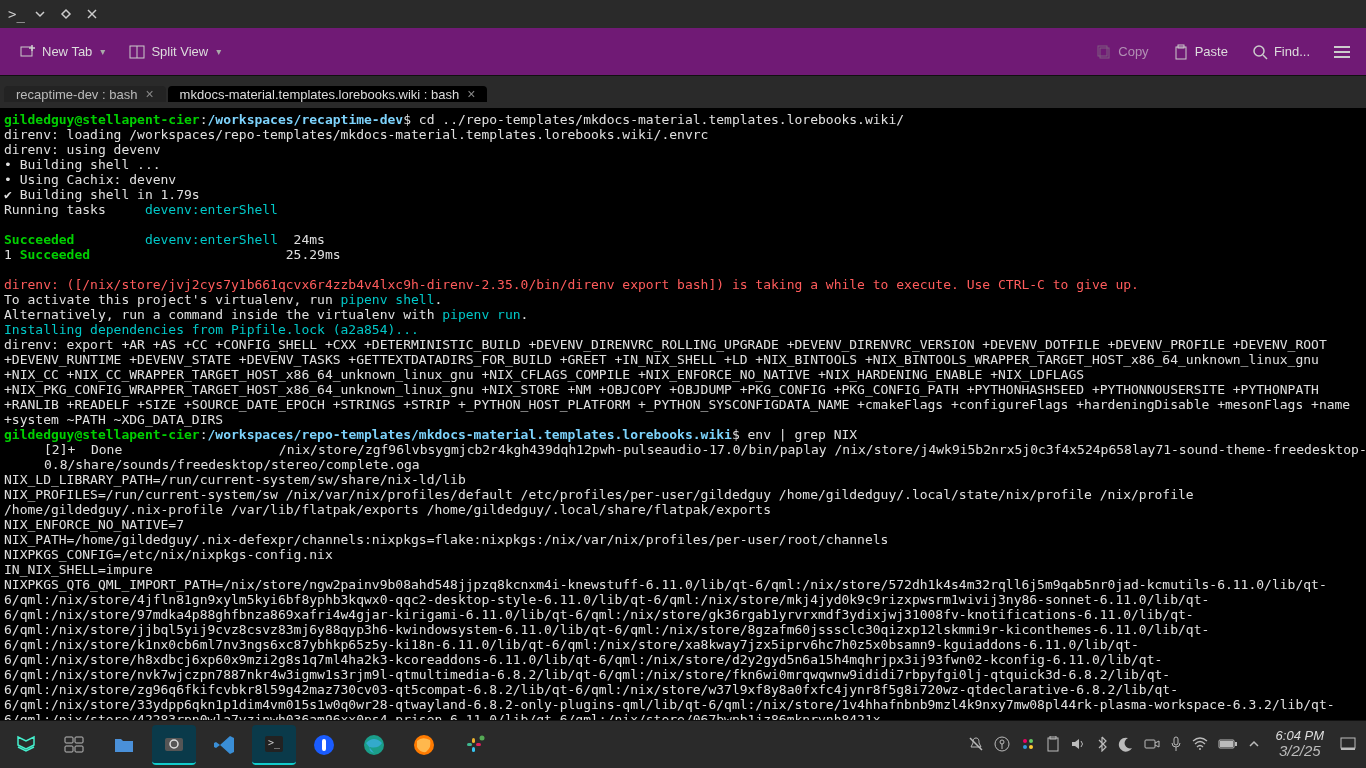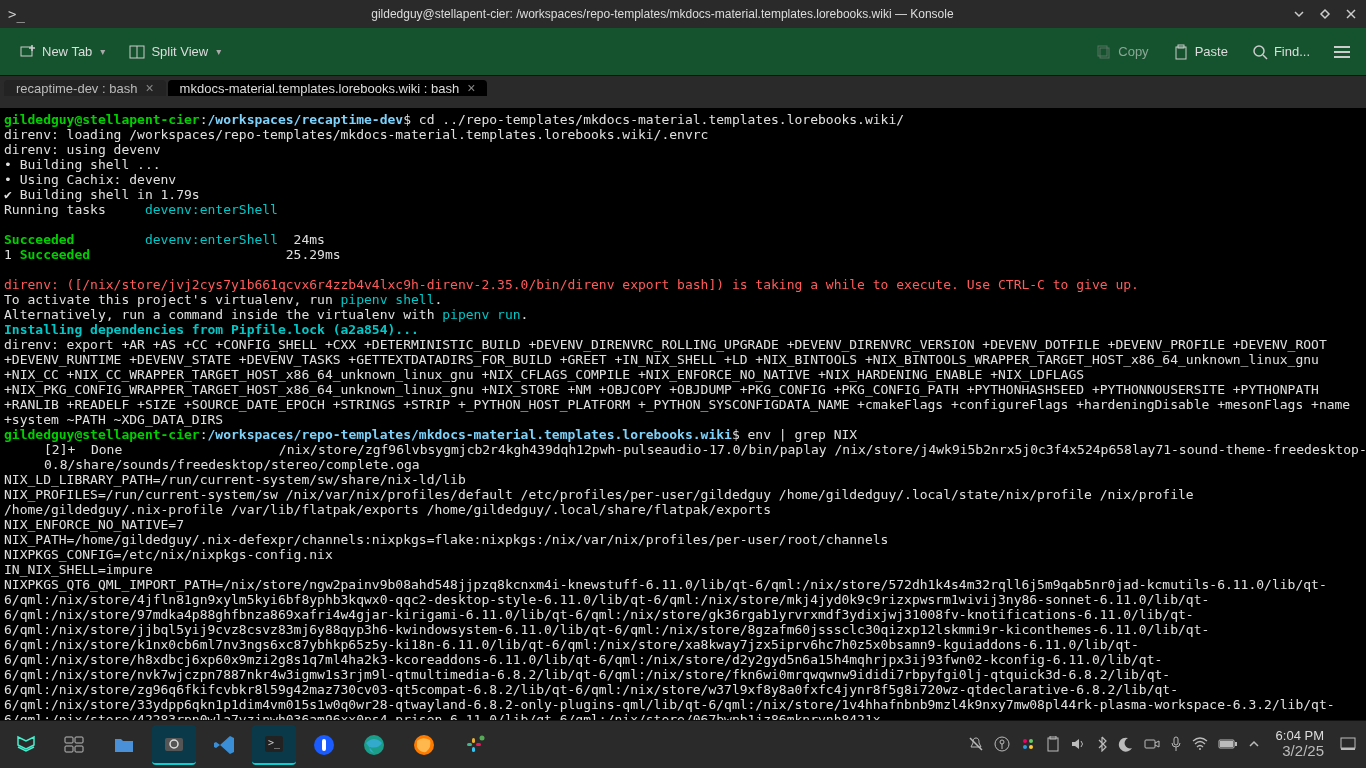--- a/index.html
+++ b/index.html
@@ -19,38 +19,38 @@
   align-items: center;
   padding: 0 8px;
   font-size: 12px;
 }
 .titlebar .prompt-icon { color: #ccc; font-family: monospace; font-size: 14px; margin-right: 8px; }
 .titlebar .title { flex: 1; text-align: center; color: #ddd; }
 .titlebar .win-controls { display: flex; gap: 12px; }
 .win-btn { width: 14px; height: 14px; display:flex; align-items:center; justify-content:center; cursor:pointer; color:#ccc; }
 .toolbar {
   height: 48px;
-  background: #14532d;
+  background: #701a75;
   display: flex;
   align-items: center;
   padding: 0 12px;
   gap: 8px;
   border-bottom: 1px solid #111;
 }
 .tb-btn { display: flex; align-items: center; gap: 6px; padding: 4px 8px; font-size: 13px; color: #ddd; cursor: pointer; }
 .tb-icon { display:inline-flex; width:16px; height:16px; align-items:center; justify-content:center; }
 .tb-spacer { flex: 1; }
 .chevron { font-size: 10px; color: #aaa; margin-left: 2px; }
 .hamburger { display:flex; flex-direction:column; gap:3px; cursor:pointer; padding:4px; margin-left:4px;}
 .hamburger div { width:16px; height:2px; background:#ccc; }
 .tabbar {
   height: 32px;
   background: #2a2a2a;
   display: flex;
-  align-items: flex-start;
+  align-items: center;
   padding: 0 4px;
 }
 .tab {
   display: flex; align-items: center; padding: 0 12px; gap: 8px;
   font-size: 13px; color: #ddd; background: #000000;
   border-radius: 4px 4px 0 0; margin-right: 2px; margin-top: 4px;
   cursor: pointer;
 }
 .tab.inactive { background: #232323; color: #bbb; }
 .tab .close { font-size: 14px; color: #888; cursor:pointer; }
@@ -62,21 +62,21 @@
   white-space: pre;
   padding: 4px 4px;
   height: 612px;
   overflow: hidden;
   color: #e0e0e0;
 }
 .c-green { color: #00d000; font-weight: bold; }
 .c-blue { color: #7dd3fc; font-weight: bold; }
 .c-teal { color: #00c8c8; }
 .c-red { color: #ff5c5c; }
-.c-installing { color: #00c8c8; font-weight: bold; }
+.c-installing { color: #00c8c8; font-weight: normal; }
 .panel {
   position: absolute;
   left: 0; right: 0; bottom: 0;
   height: 48px;
   background: #2a2a2a;
   display: flex;
   align-items: center;
   padding: 0 6px;
   gap: 6px;
   border-top: 1px solid #111;
@@ -85,30 +85,29 @@
   width: 40px; height: 40px; display:flex; align-items:center; justify-content:center;
   cursor: pointer;
 }
 .task-icon {
   width: 44px; height: 40px; display:flex; align-items:center; justify-content:center;
   cursor:pointer; border-radius:4px;
 }
 .task-icon.active { background: #0a3a4a; border-bottom: 2px solid #1cc; }
 .tray { display:flex; align-items:center; gap:10px; margin-left:auto; padding-right:4px; }
 .tray-icon { display:flex; align-items:center; justify-content:center; cursor:pointer; color:#ccc; }
-.clock { text-align:right; line-height:1.1; font-size:13px; color:#ddd; padding: 0 6px;}
+.clock { text-align:center; line-height:1.1; font-size:13px; color:#ddd; padding: 0 6px; font-style: italic;}
 .clock .date { font-size: 15px; color:#bbb; }
 svg { display: block; }
 </style>
 </head>
 <body>
 
 <div class="titlebar">
   <span class="prompt-icon">&gt;_</span>
-  <span class="title">gildedguy@stellapent-cier: /workspaces/repo-templates/mkdocs-material.templates.lorebooks.wiki — Konsole</span>
   <div class="win-controls">
     <span class="win-btn">
       <svg width="12" height="12" viewBox="0 0 12 12">
           <polyline points="2,4 6,8 10,4" fill="none" stroke="#ccc" stroke-width="1.5"></polyline>
         </svg>
     </span>
     <span class="win-btn">
       <svg width="12" height="12" viewBox="0 0 12 12">
           <polygon points="6,2 10,6 6,10 2,6" fill="none" stroke="#ccc" stroke-width="1.5"></polygon>
         </svg>

